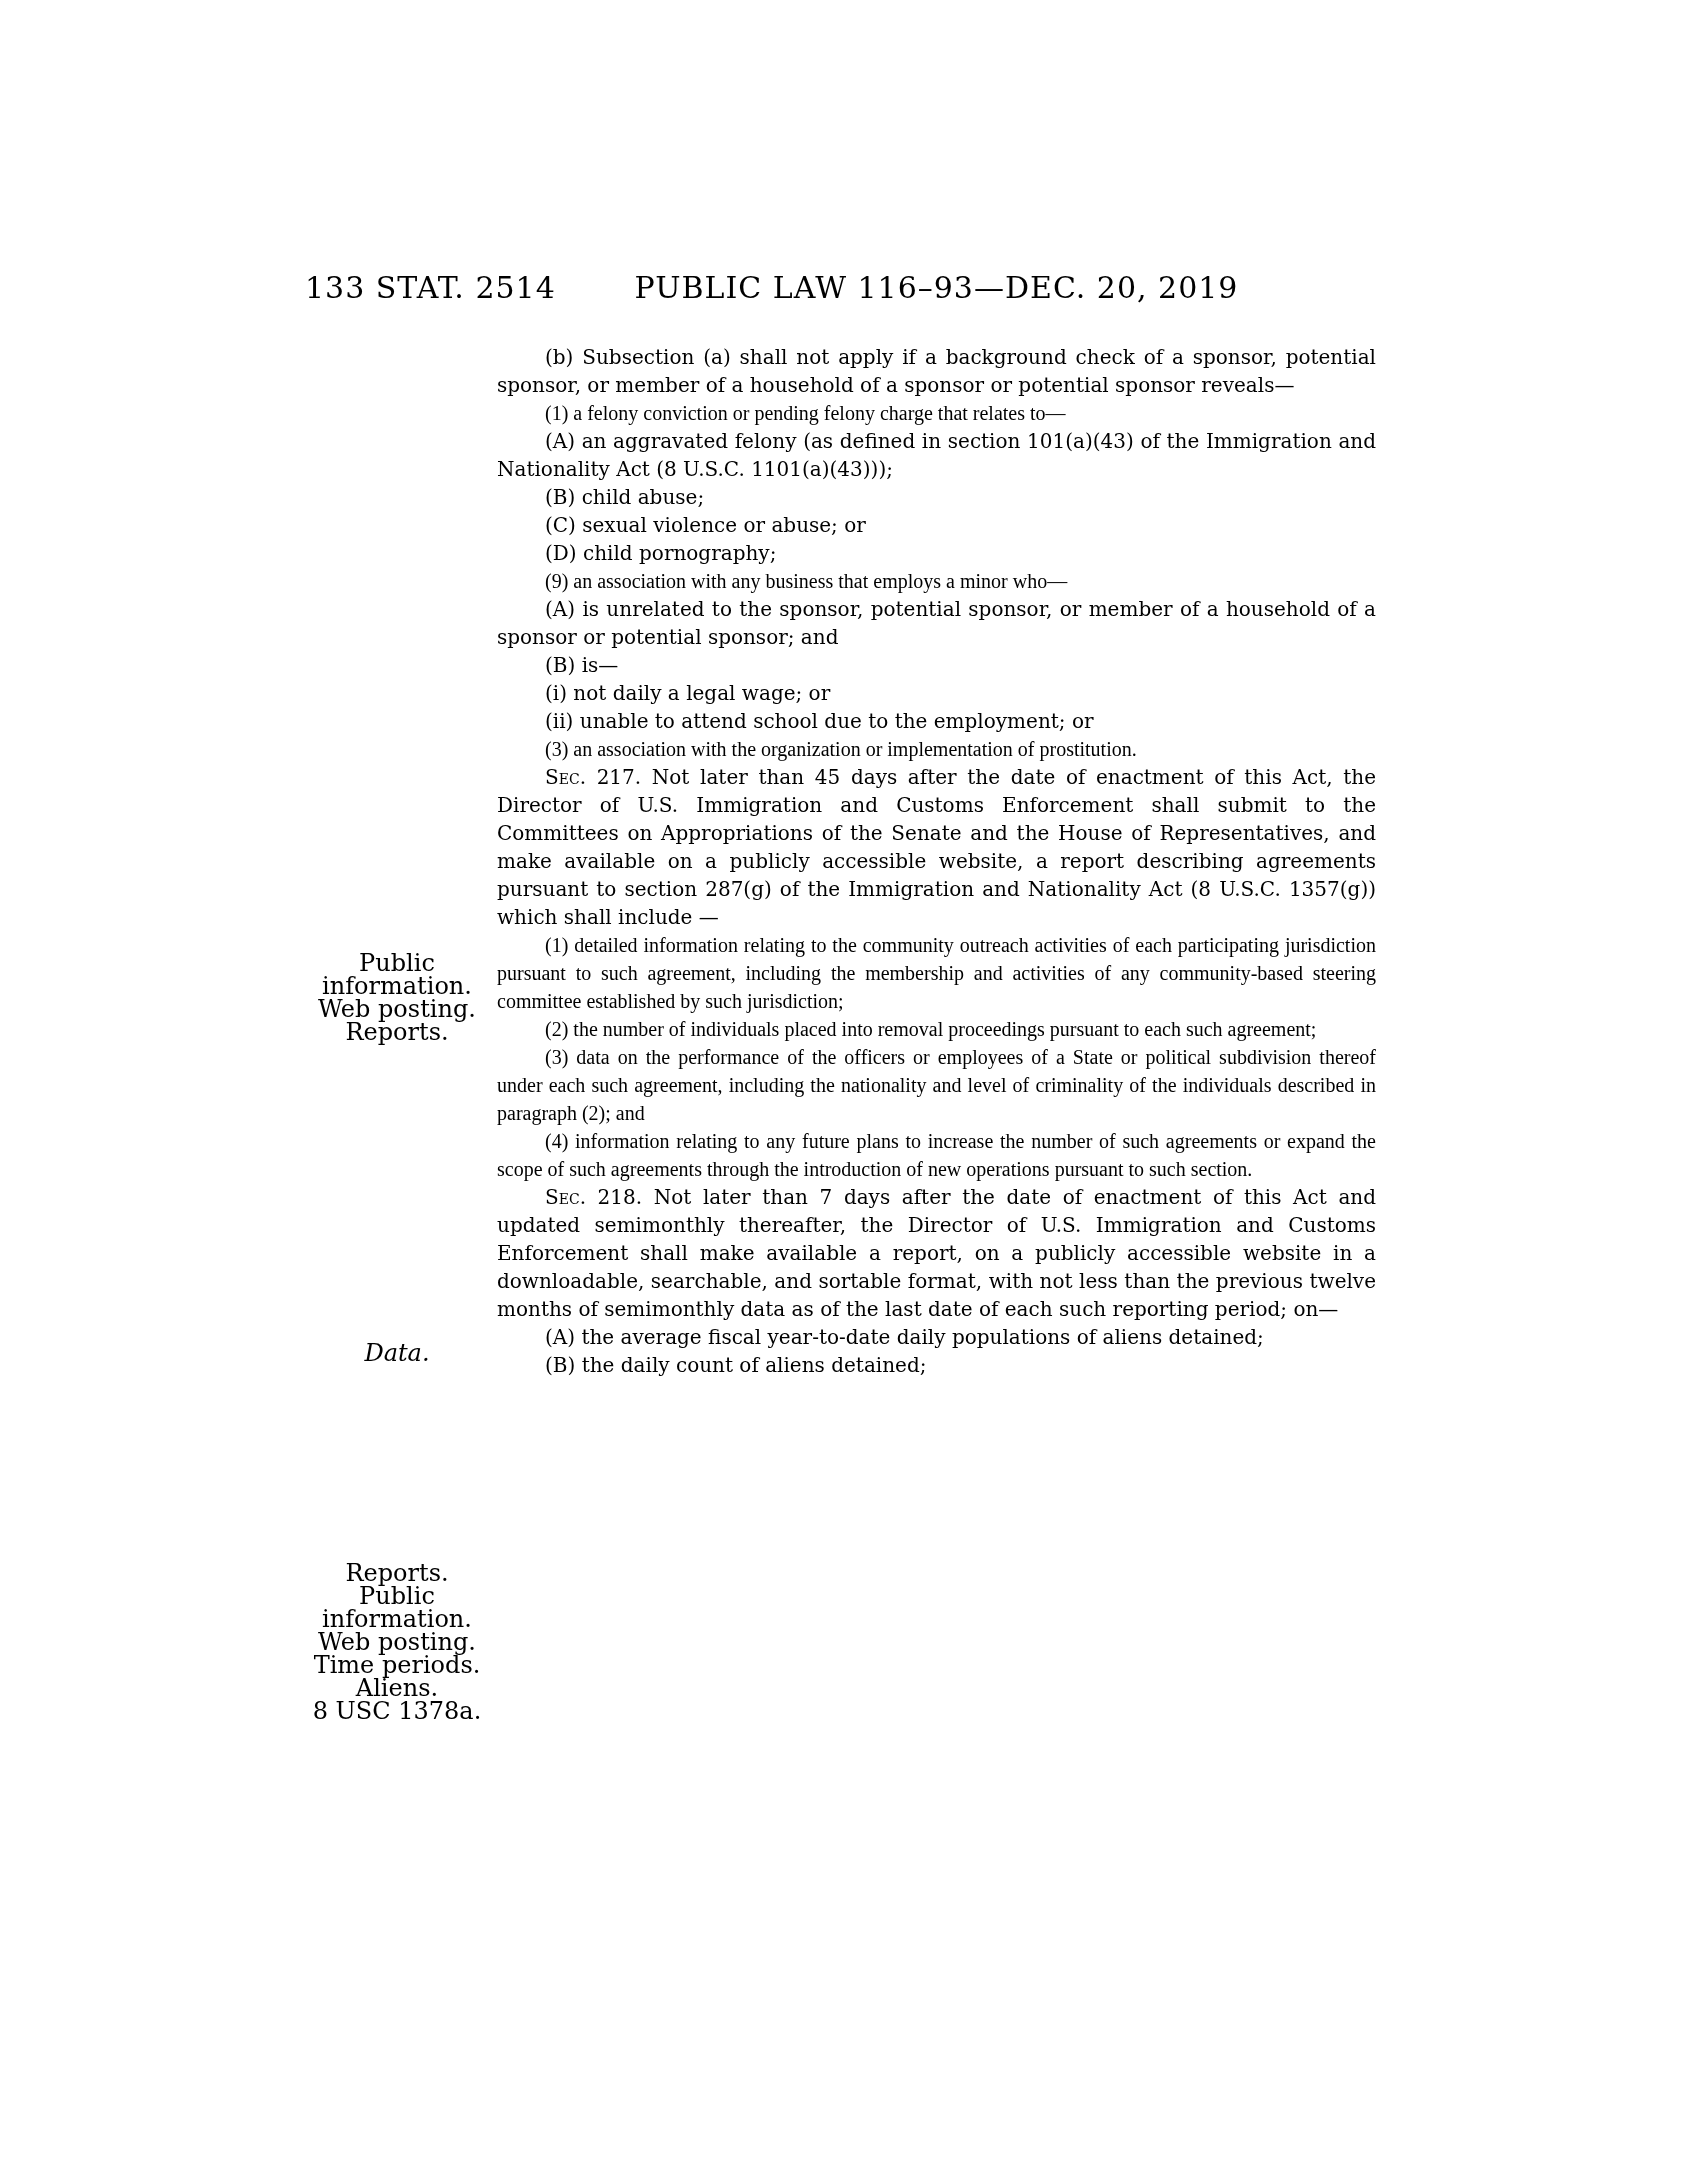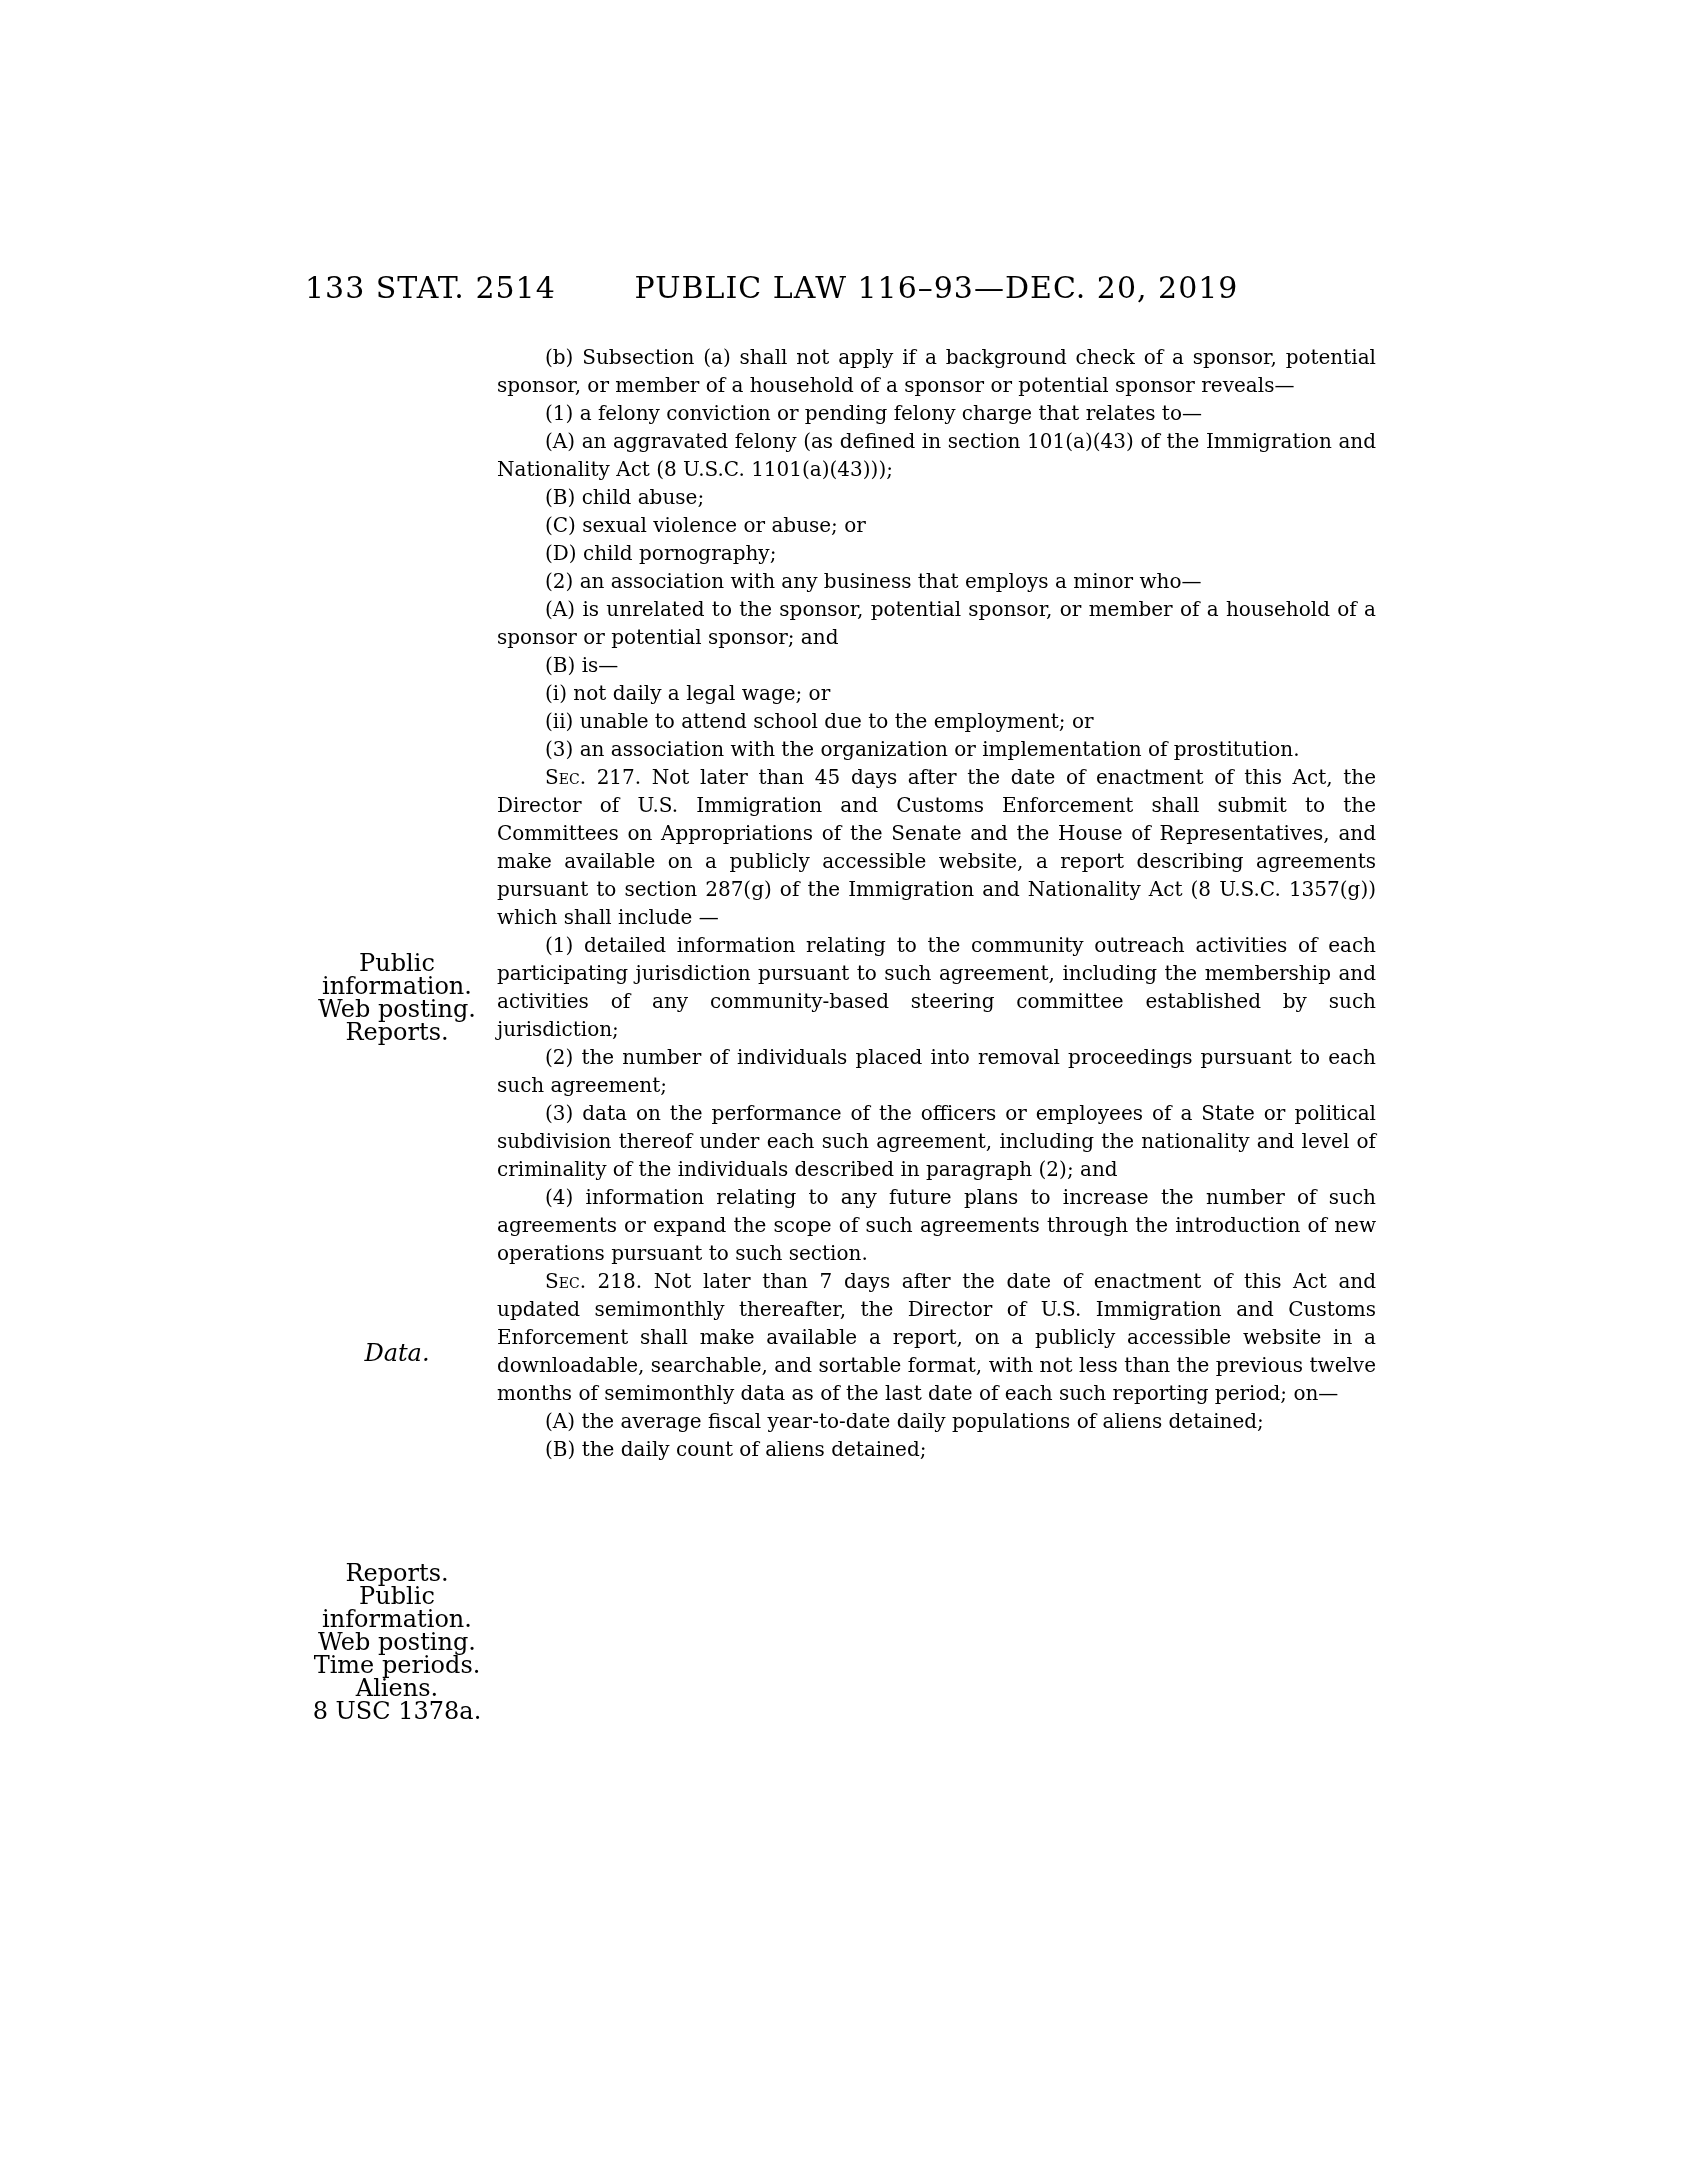--- a/index.html
+++ b/index.html
@@ -39,21 +39,21 @@
     position: absolute;
     left: 497px;
     top: 323px;
     width: 879px;
     font-size: 20px;
     line-height: 28px;
     text-align: justify;
   }
   .bodycol p { margin: 0; padding: 0; }
   .l0 { margin-left: 0;     text-indent: 48px; }
-  .l1 { margin-left: 48px;  text-indent: 48px; }
+  .l1 { margin-left: 48px;  text-indent: 48px; font-family: Liberation Serif, serif; }
   .l2 { margin-left: 95px;  text-indent: 48px; }
   .l3 { margin-left: 143px; text-indent: 48px; }
   .sc { font-variant: small-caps; }
   
   .note {
     position: absolute;
     left: 307px;
     width: 180px;
     font-size: 24px;
     line-height: 23px;
@@ -85,21 +85,21 @@
 Aliens.
 8 USC 1378a.</div>
 
   <div class="bodycol">
     <p class="l0">(b) Subsection (a) shall not apply if a background check of a sponsor, potential sponsor, or member of a household of a sponsor or potential sponsor reveals—</p>
     <p class="l1">(1) a felony conviction or pending felony charge that relates to—</p>
     <p class="l2">(A) an aggravated felony (as defined in section 101(a)(43) of the Immigration and Nationality Act (8 U.S.C. 1101(a)(43)));</p>
     <p class="l2">(B) child abuse;</p>
     <p class="l2">(C) sexual violence or abuse; or</p>
     <p class="l2">(D) child pornography;</p>
-    <p class="l1">(2) an association with any business that employs a minor who—</p>
+    <p class="l1">(9) an association with any business that employs a minor who—</p>
     <p class="l2">(A) is unrelated to the sponsor, potential sponsor, or member of a household of a sponsor or potential sponsor; and</p>
     <p class="l2">(B) is—</p>
     <p class="l3">(i) not daily a legal wage; or</p>
     <p class="l3">(ii) unable to attend school due to the employment; or</p>
     <p class="l1">(3) an association with the organization or implementation of prostitution.</p>
     <p class="l0"><span class="sc">Sec. 217.</span> <span>Not later than 45 days after the date of enactment of this Act, the Director of U.S. Immigration and Customs Enforcement shall submit to the Committees on Appropriations of the Senate and the House of Representatives, and make available on a publicly accessible website, a report describing agreements pursuant to section 287(g) of the Immigration and Nationality Act (8 U.S.C. 1357(g)) which shall include —</span></p>
     <p class="l1">(1) detailed information relating to the community outreach activities of each participating jurisdiction pursuant to such agreement, including the membership and activities of any community-based steering committee established by such jurisdiction;</p>
     <p class="l1">(2) the number of individuals placed into removal proceedings pursuant to each such agreement;</p>
     <p class="l1">(3) data on the performance of the officers or employees of a State or political subdivision thereof under each such agreement, including the nationality and level of criminality of the individuals described in paragraph (2); and</p>
     <p class="l1">(4) information relating to any future plans to increase the number of such agreements or expand the scope of such agreements through the introduction of new operations pursuant to such section.</p>

